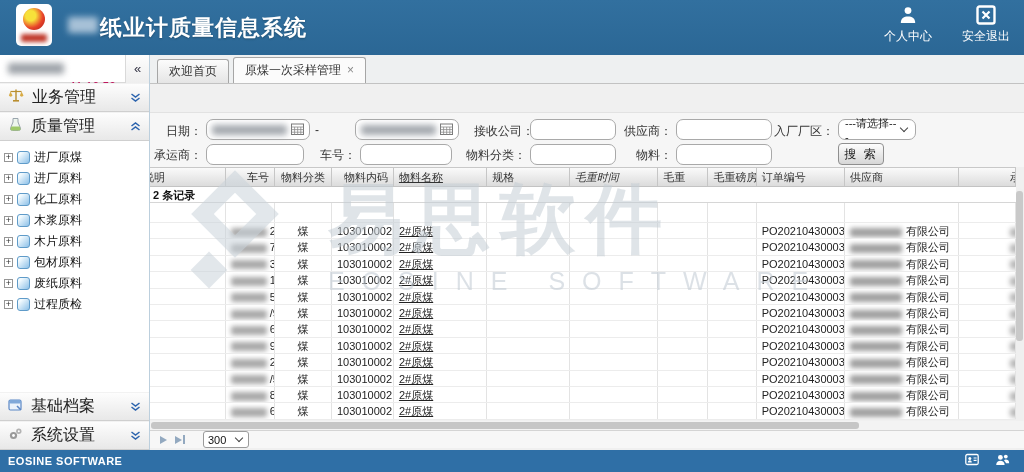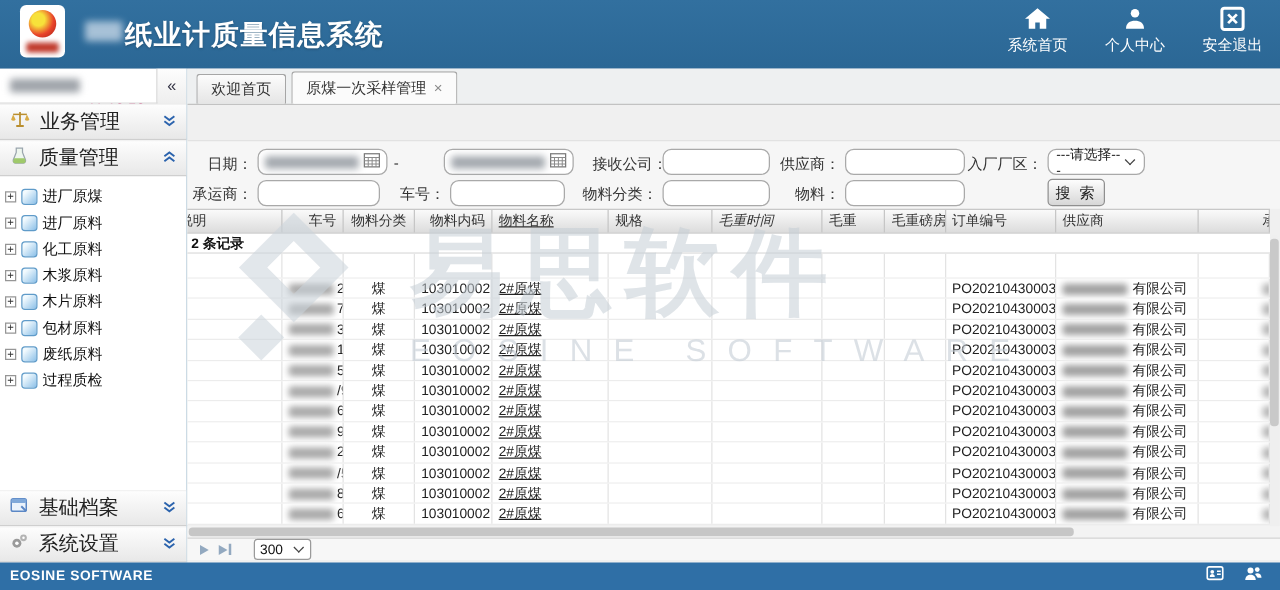--- a/index.html
+++ b/index.html
@@ -135,28 +135,20 @@
   <div class="top">
     <div class="logo-box">
       <div class="logo-gem"></div>
       <div class="logo-cap"></div>
     </div>
     <div class="title-blur"></div>
     <div class="app-title">纸业计质量信息系统</div>
     <div class="topnav">
       <div class="topnav-item">
         <span>
-          <svg width="22" height="20" viewBox="0 0 22 20">
-              <path d="M11 1.5 L21 10 h-3 v8 h-5.2 v-5 h-3.6 v5 H4 v-8 H1 Z" fill="#fff"></path>
-            </svg>
-        </span>
-        <span class="topnav-label">系统首页</span>
-      </div>
-      <div class="topnav-item">
-        <span>
           <svg width="20" height="20" viewBox="0 0 20 20">
               <circle cx="10" cy="5.6" r="3.4" fill="#fff"></circle>
               <path d="M2.8 18 c0-4.6 3.2-6.4 7.2-6.4 s7.2 1.8 7.2 6.4 Z" fill="#fff"></path>
             </svg>
         </span>
         <span class="topnav-label">个人中心</span>
       </div>
       <div class="topnav-item">
         <span>
           <svg width="20" height="20" viewBox="0 0 20 20">

